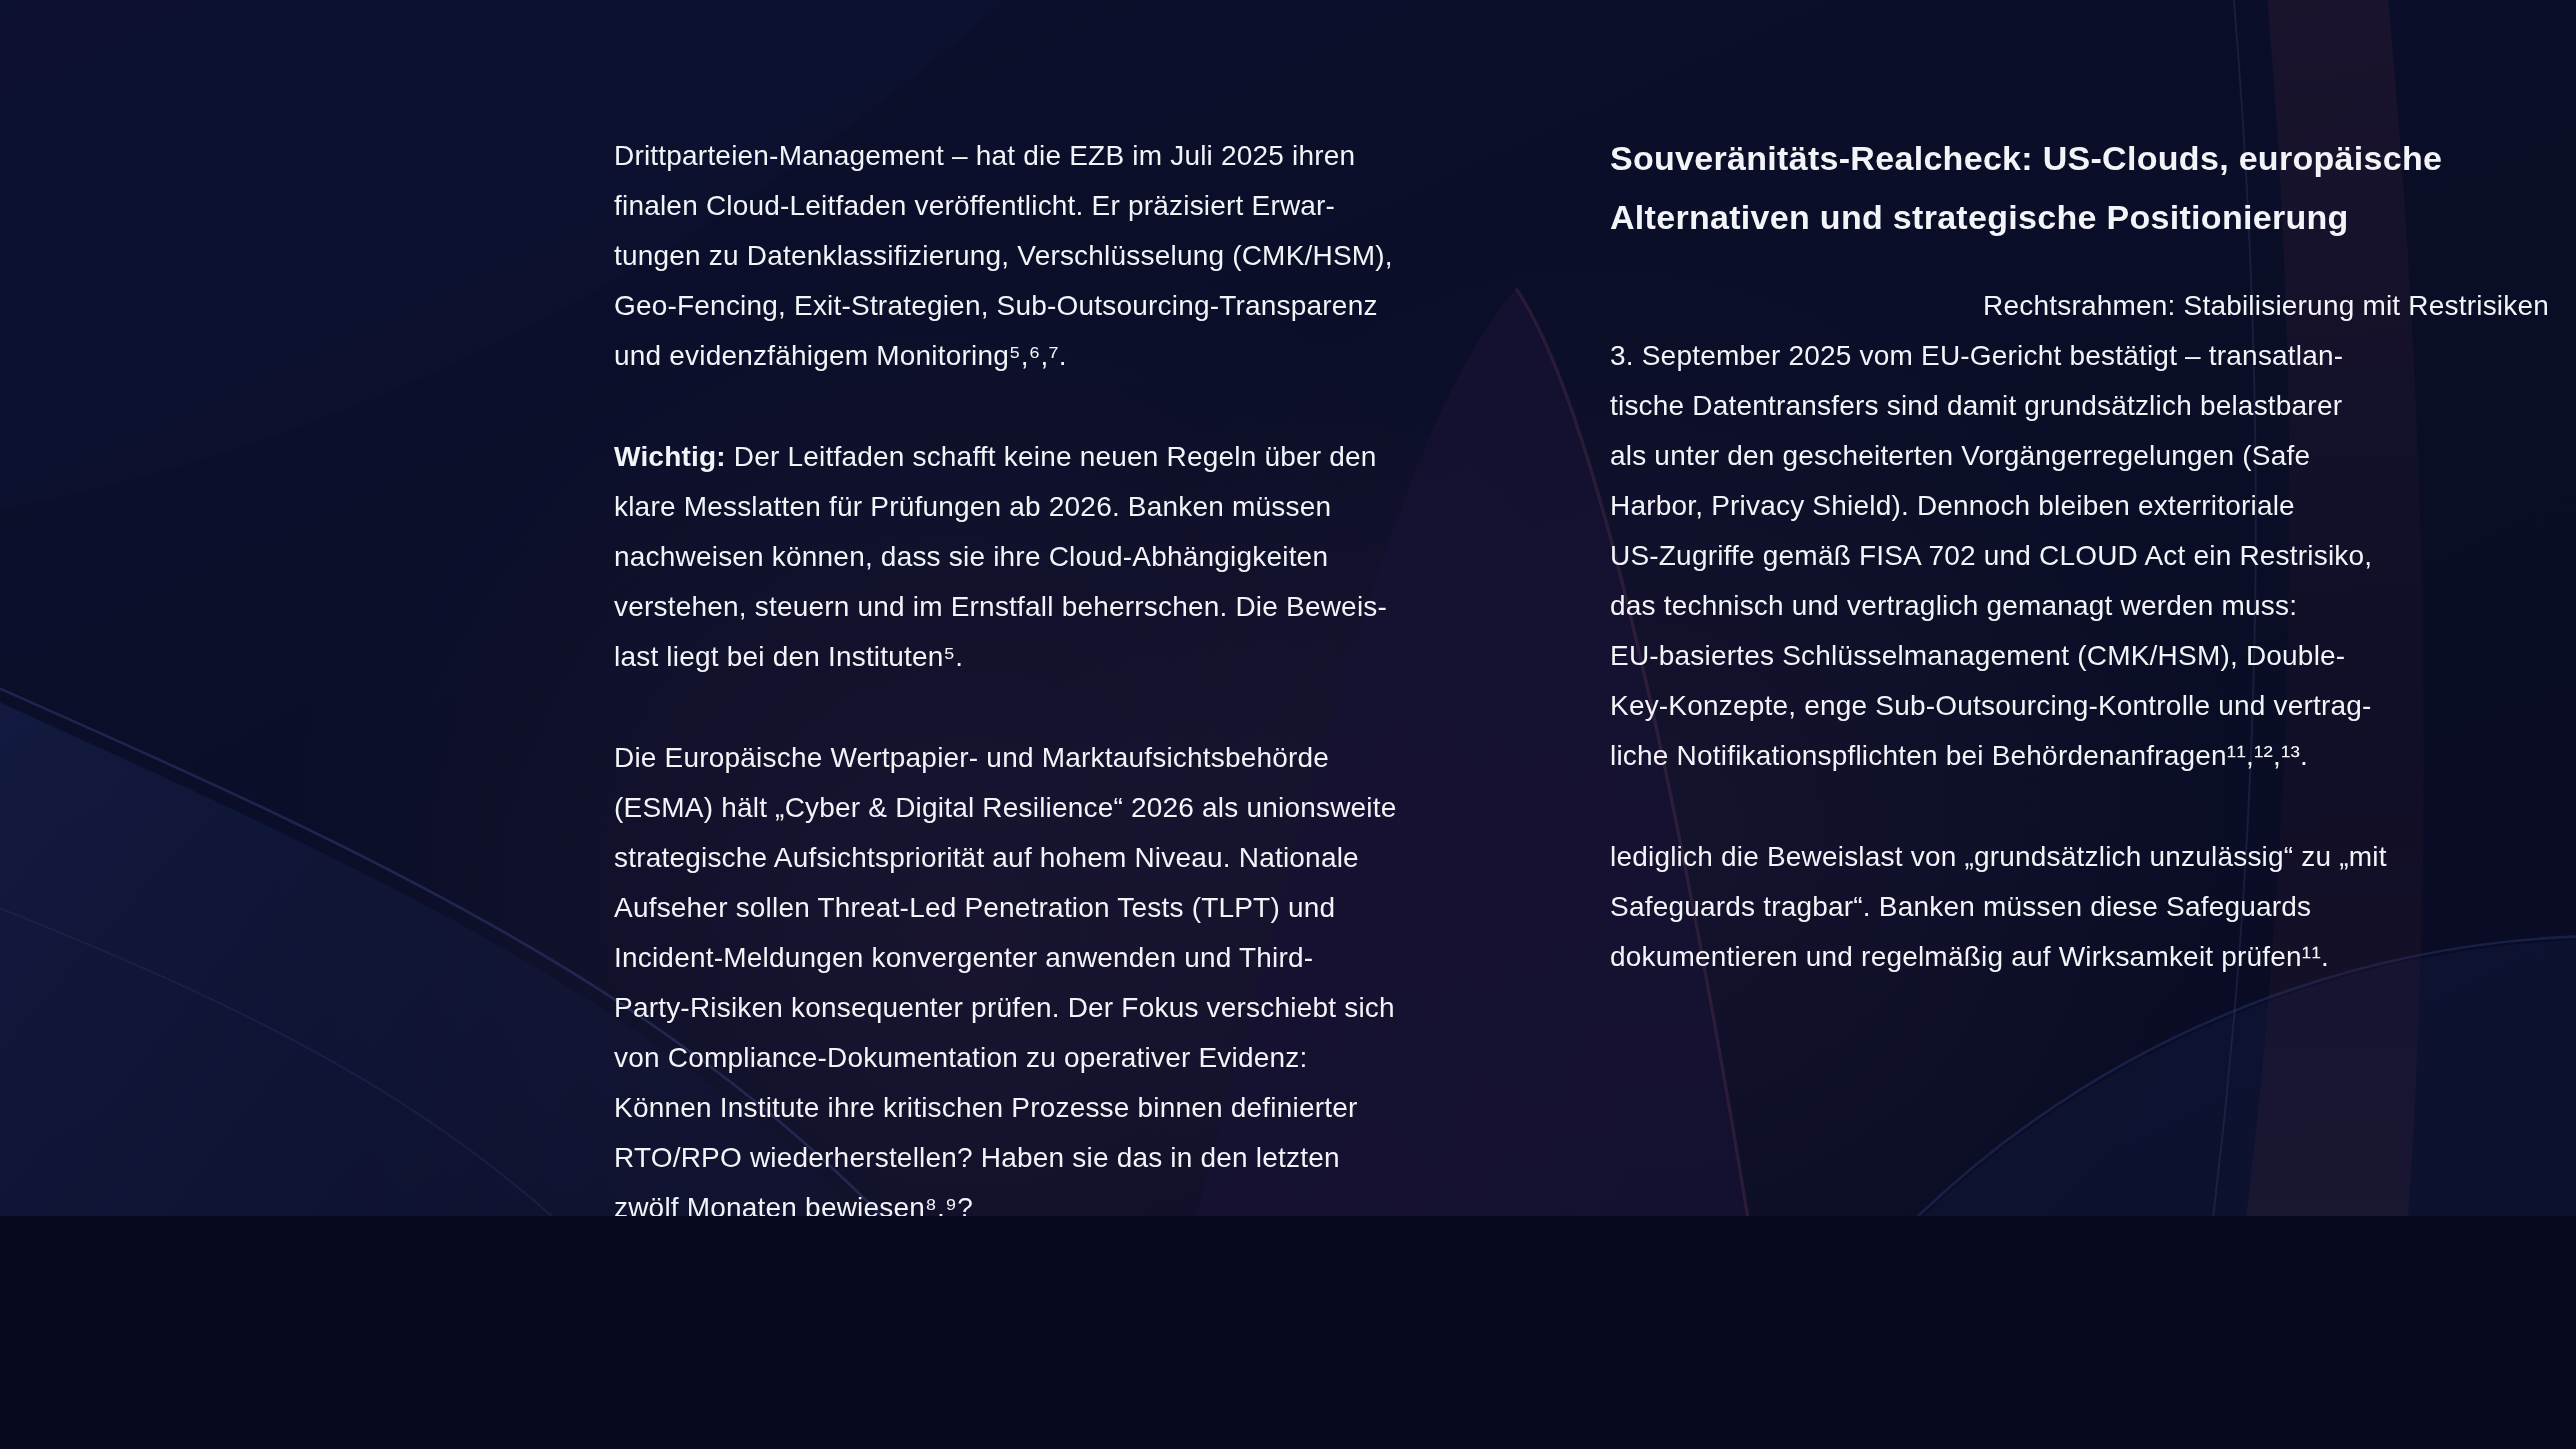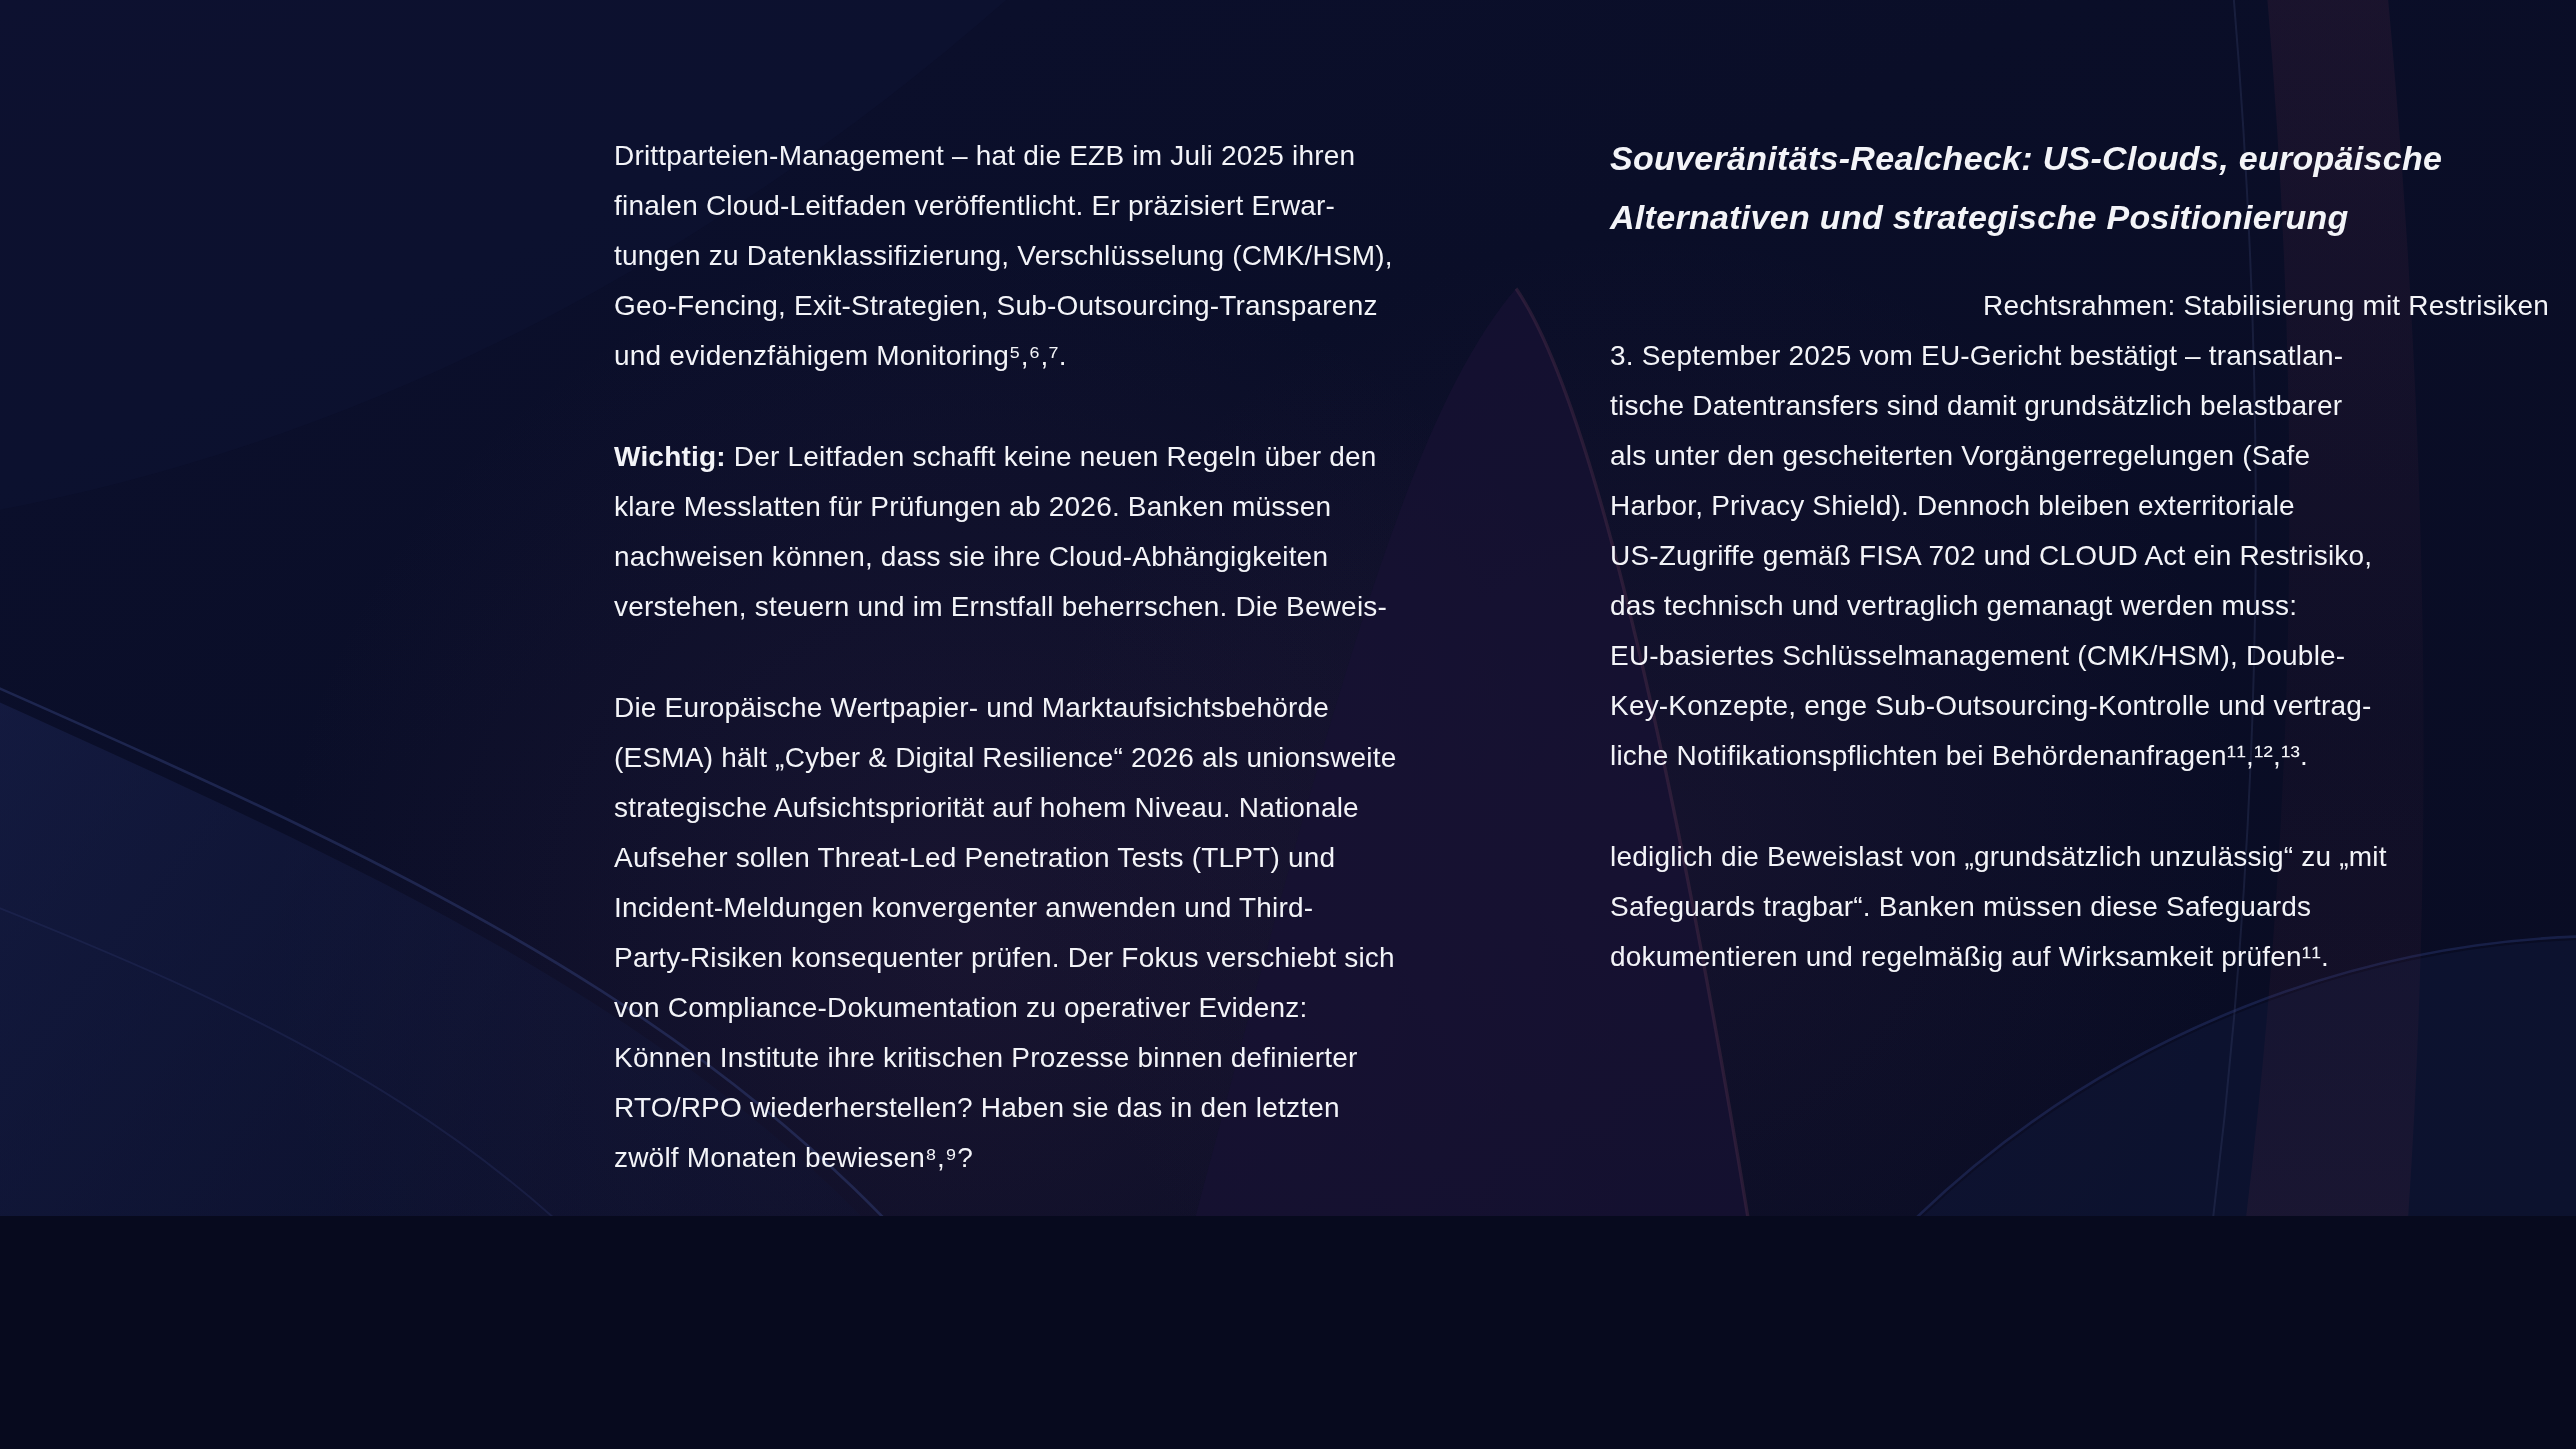--- a/index.html
+++ b/index.html
@@ -29,21 +29,20 @@
     width: 939px;
   }
   .col-left  { left: 614px;  top: 131px; }
   .col-right { left: 1610px; top: 129px; }
   .heading {
     margin: 0;
     font-size: 34px;
     line-height: 59px;
     font-weight: 700;
     letter-spacing: 0.3px;
-    font-style: italic;
   }
   .subhead {
     margin: 34px 0 0 0;
     font-size: 28px;
     line-height: 50px;
     font-weight: 400;
     letter-spacing: 0.2px;
     text-align: right;
   }
   .para {
@@ -119,20 +118,21 @@
         <div class="line">finalen Cloud-Leitfaden veröffentlicht. Er präzisiert Erwar-</div>
         <div class="line">tungen zu Datenklassifizierung, Verschlüsselung (CMK/HSM),</div>
         <div class="line">Geo-Fencing, Exit-Strategien, Sub-Outsourcing-Transparenz</div>
         <div class="line">und evidenzfähigem Monitoring⁵,⁶,⁷.</div>
       </div>
     <div class="para">
         <div class="line"><b>Wichtig:</b> Der Leitfaden schafft keine neuen Regeln über den</div>
         <div class="line">klare Messlatten für Prüfungen ab 2026. Banken müssen</div>
         <div class="line">nachweisen können, dass sie ihre Cloud-Abhängigkeiten</div>
         <div class="line">verstehen, steuern und im Ernstfall beherrschen. Die Beweis-</div>
+        <div class="line">last liegt bei den Instituten⁵.</div>
       </div>
     <div class="para">
         <div class="line">Die Europäische Wertpapier- und Marktaufsichtsbehörde</div>
         <div class="line">(ESMA) hält „Cyber &amp; Digital Resilience“ 2026 als unionsweite</div>
         <div class="line">strategische Aufsichtspriorität auf hohem Niveau. Nationale</div>
         <div class="line">Aufseher sollen Threat-Led Penetration Tests (TLPT) und</div>
         <div class="line">Incident-Meldungen konvergenter anwenden und Third-</div>
         <div class="line">Party-Risiken konsequenter prüfen. Der Fokus verschiebt sich</div>
         <div class="line">von Compliance-Dokumentation zu operativer Evidenz:</div>
         <div class="line">Können Institute ihre kritischen Prozesse binnen definierter</div>

